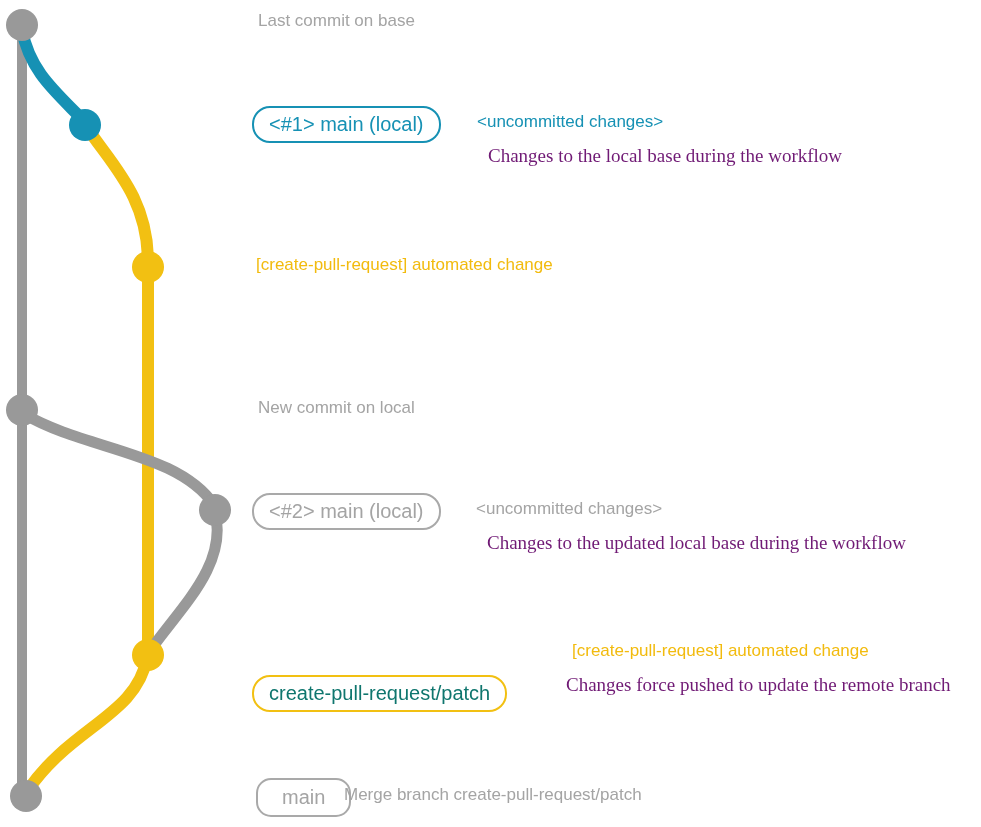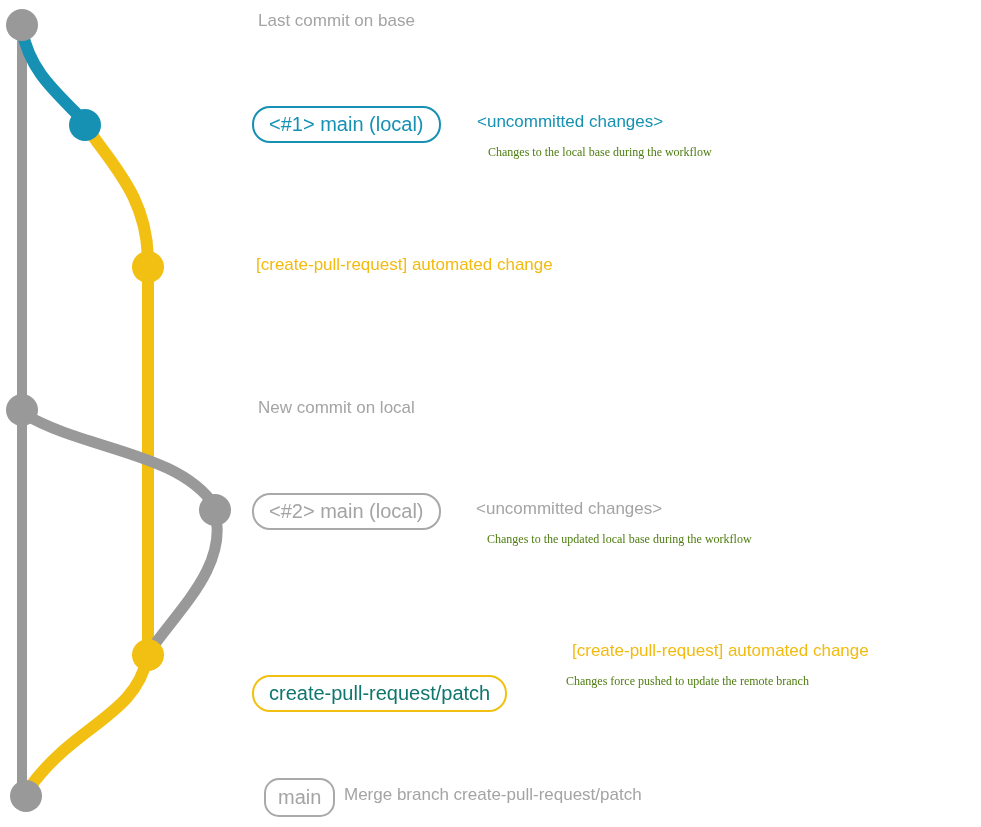--- a/index.html
+++ b/index.html
@@ -21,36 +21,36 @@
   }
   .heading {
     font-size: 17px;
     line-height: 1.1;
   }
   .gray-text   { color: #a4a4a4; }
   .teal-text   { color: #1691b4; }
   .yellow-text { color: #f2bb0e; }
   .serif-note {
     font-family: "Liberation Serif", serif;
-    font-size: 12px;
-    color: #4d7c0f;
+    font-size: 19px;
+    color: #701a75;
   }
   .pill {
     display: inline-block;
     border: 2px solid;
     border-radius: 18px;
     padding: 4px 15px;
     font-size: 20px;
     line-height: 1.25;
     background: #ffffff;
   }
   .pill.teal   { border-color: #1691b4; color: #1691b4; }
   .pill.gray   { border-color: #a9a9a9; color: #a4a4a4; }
   .pill.yellow { border-color: #f2c012; color: #0f766e; margin-top: 39px; }
-  .pill.small  { padding: 5px 12px; border-radius: 15px; margin-left: 8px; }
+  .pill.small  { padding: 5px 24px; border-radius: 15px; }
   svg.graph {
     position: absolute;
     left: 0;
     top: 0;
   }
   .stroke-gray   { stroke: #999999; fill: none; }
   .stroke-teal   { stroke: #1691b4; fill: none; }
   .stroke-yellow { stroke: #f2c012; fill: none; }
   .fill-gray   { fill: #999999; }
   .fill-teal   { fill: #1691b4; }

